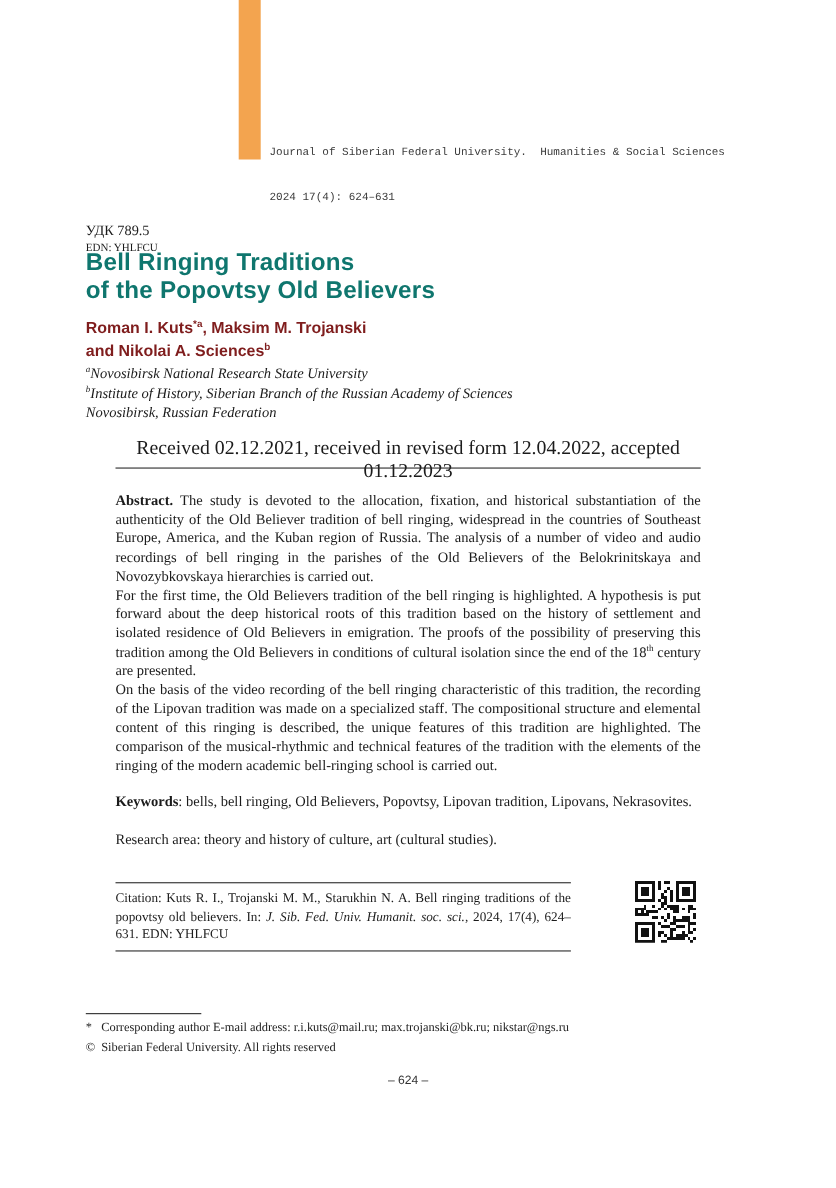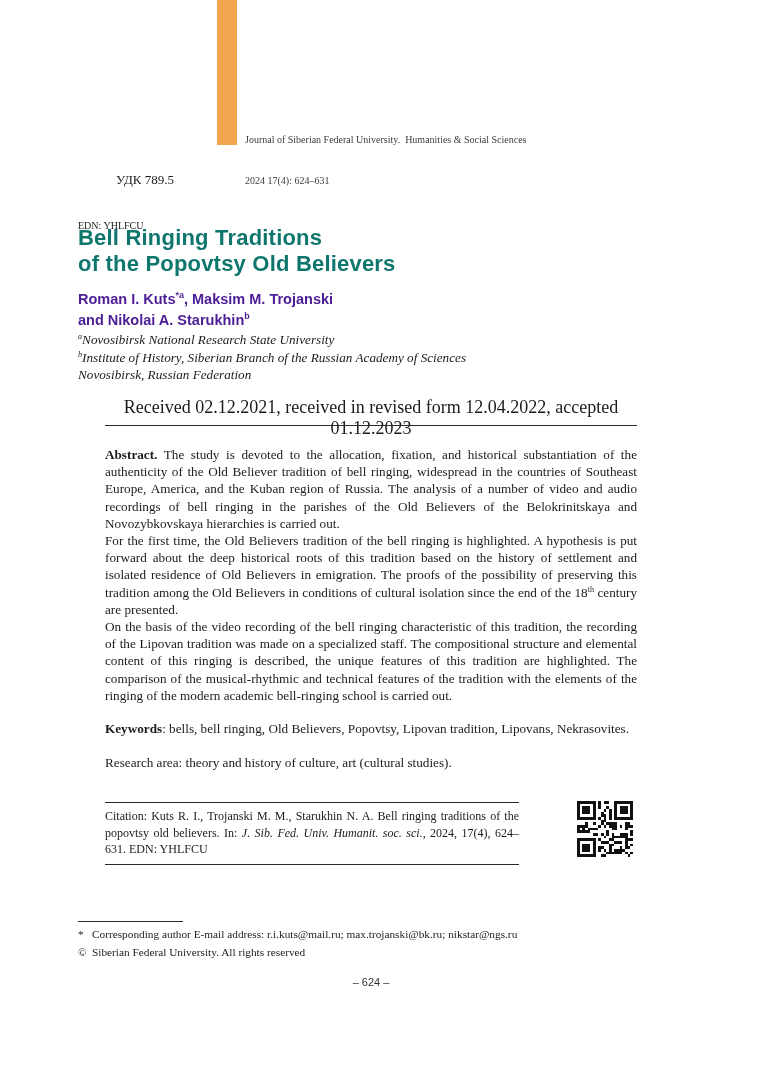--- a/index.html
+++ b/index.html
@@ -3,34 +3,34 @@
 <meta charset="utf-8">
 <style>
   html,body { margin:0; padding:0; background:#ffffff; }
   .page {
     position:relative; width:760px; height:1080px; background:#ffffff;
     font-family:"Liberation Serif", serif; color:#1b1b1b; overflow:hidden;
   }
   .orange-bar { position:absolute; left:217px; top:0; width:20px; height:145px; background:#F3A44F; }
   .journal-header {
     position:absolute; left:245px; top:106px;
-    font-family:Liberation Serif, serif; font-size:10px; line-height:13.5px;
+    font-family:Liberation Mono, monospace; font-size:10px; line-height:13.5px;
     color:#3c3c3c; white-space:pre-wrap;
   }
   .edn { position:absolute; left:78px; top:184px; font-size:10px;margin-top:36px; }
-  .udk { position:absolute; left:78px; top:172px; font-size:13px;margin-left:38px; }
+  .udk { position:absolute; left:78px; top:202px; font-size:13px; }
   .title {
     position:absolute; left:78px; top:225px; margin:0;
     font-family:"Liberation Sans", sans-serif; font-weight:bold;
     font-size:22px; line-height:26px; color:#0f766e; letter-spacing:0.2px;
   }
   .authors {
     position:absolute; left:78px; top:289px;
     font-family:"Liberation Sans", sans-serif; font-weight:bold;
-    font-size:14.5px; line-height:21px; color:#4c1d95;
+    font-size:14.5px; line-height:21px; color:#7f1d1d;
   }
   .affiliations { position:absolute; left:78px; top:331px; font-size:13.2px; line-height:17.5px; font-style:italic; }
   sup { font-size:0.62em; vertical-align:super; line-height:0; }
   .received { position:absolute; left:105px; top:397px; width:532px; text-align:center; font-size:18px; }
   .abstract-block {
     position:absolute; left:105px; top:425px; width:532px;
     border-top:1.5px solid #2b2b2b; padding-top:20px;
     font-size:13.2px; line-height:17.2px;
   }
   .abstract-block p { margin:0; text-align:justify; }
@@ -63,21 +63,21 @@
     <div>2024 17(4): 624–631</div>
   </div>
 
   <div class="edn">EDN: YHLFCU</div>
   <div class="udk">УДК 789.5</div>
 
   <h1 class="title"><span>Bell Ringing Traditions</span><br><span>of the Popovtsy Old Believers</span></h1>
 
   <div class="authors">
     <div><span>Roman I. Kuts</span><sup>*a</sup><span>, Maksim M. Trojanski</span></div>
-    <div><span>and Nikolai A. Starukhin</span><sup>b</sup></div>
+    <div><span>and Nikolai A. Sciences</span><sup>b</sup></div>
   </div>
 
   <div class="affiliations">
     <div><sup>a</sup><span>Novosibirsk National Research State University</span></div>
     <div><sup>b</sup><span>Institute of History, Siberian Branch of the Russian Academy of Sciences</span></div>
     <div><span>Novosibirsk, Russian Federation</span></div>
   </div>
 
   <div class="received">Received 02.12.2021, received in revised form 12.04.2022, accepted 01.12.2023</div>
 

